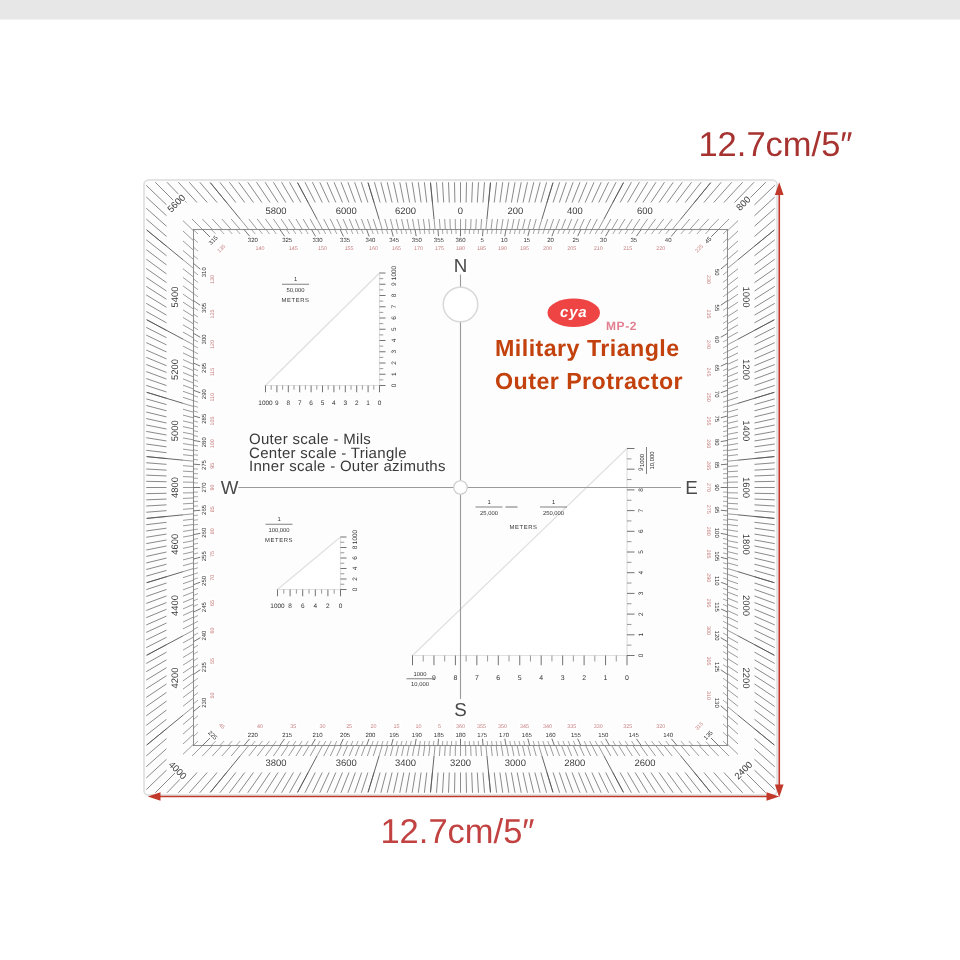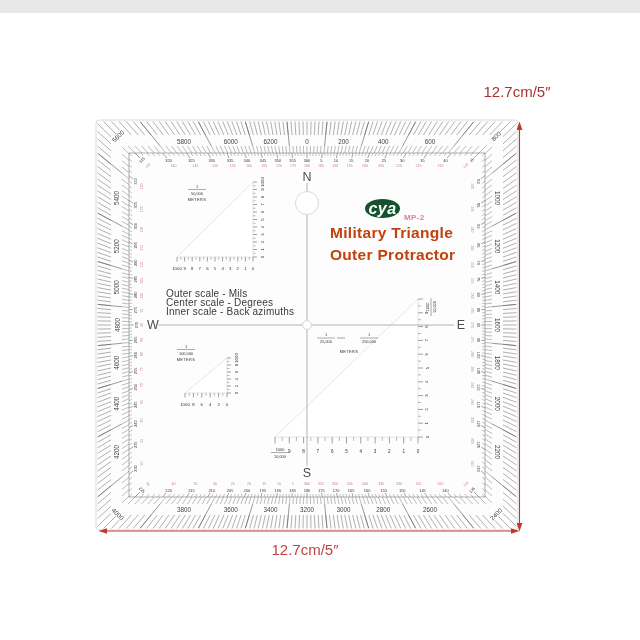--- a/index.html
+++ b/index.html
@@ -2,27 +2,27 @@
 <html><head>
 <meta charset="utf-8">
 <style>
   html,body{margin:0;padding:0;}
   body{width:640px;height:640px;background:#ffffff;font-family:"Liberation Sans",sans-serif;}
   .stage{position:relative;width:640px;height:640px;overflow:hidden;background:#ffffff;}
   .top-strip{position:absolute;top:0;left:0;width:640px;height:13px;background:#e7e7e7;}
   #protractor-svg{position:absolute;top:0;left:0;width:640px;height:640px;}
   .overlay{position:absolute;}
   .brand-logo{left:365px;top:195px;display:flex;align-items:center;}
-  .logo-oval{display:inline-block;width:35px;height:19px;background:#14532d;border-radius:50%;
-    color:#ffffff;font-size:16px;font-weight:bold;font-style:italic;line-height:19px;text-align:center;letter-spacing:.5px;}
+  .logo-oval{display:inline-block;width:35px;height:19px;background:#ef4444;border-radius:50%;
+    color:#ffffff;font-size:10px;font-weight:bold;font-style:italic;line-height:19px;text-align:center;letter-spacing:.5px;}
   .logo-model{margin-left:4px;color:#e17f90;font-size:8px;font-weight:bold;letter-spacing:.4px;margin-top:18px;}
   .product-title{left:330px;top:222px;width:170px;text-align:left;font-weight:bold;
     font-size:15.5px;line-height:22px;color:#c2410c;letter-spacing:.3px;}
   .scale-legend{left:166px;top:289px;font-size:10px;line-height:9px;color:#3a3a3a;letter-spacing:.2px;}
-  .dim-label{font-size:15px;text-align:center;width:120px;}
+  .dim-label{font-size:23px;text-align:center;width:120px;}
   .dim-label-right{left:457px;top:83px;color:#a73331;}
   .dim-label-bottom{left:245px;top:541px;color:#c24242;}
 </style>
 </head>
 <body>
 
 <div class="stage">
   <div class="top-strip"></div>
 
   <svg id="protractor-svg" viewBox="0 0 640 640">
@@ -1468,19 +1468,19 @@
     <span class="logo-model">MP-2</span>
   </div>
 
   <div class="overlay product-title">
     <div>Military Triangle</div>
     <div>Outer Protractor</div>
   </div>
 
   <div class="overlay scale-legend">
     <div>Outer scale - Mils</div>
-    <div>Center scale - Degrees</div>
-    <div>Inner scale - Back azimuths</div>
+    <div>Center scale - Triangle</div>
+    <div>Inner scale - Outer azimuths</div>
   </div>
 
   <div class="overlay dim-label dim-label-right">12.7cm/5″</div>
   <div class="overlay dim-label dim-label-bottom">12.7cm/5″</div>
 </div>
 
 </body></html>

